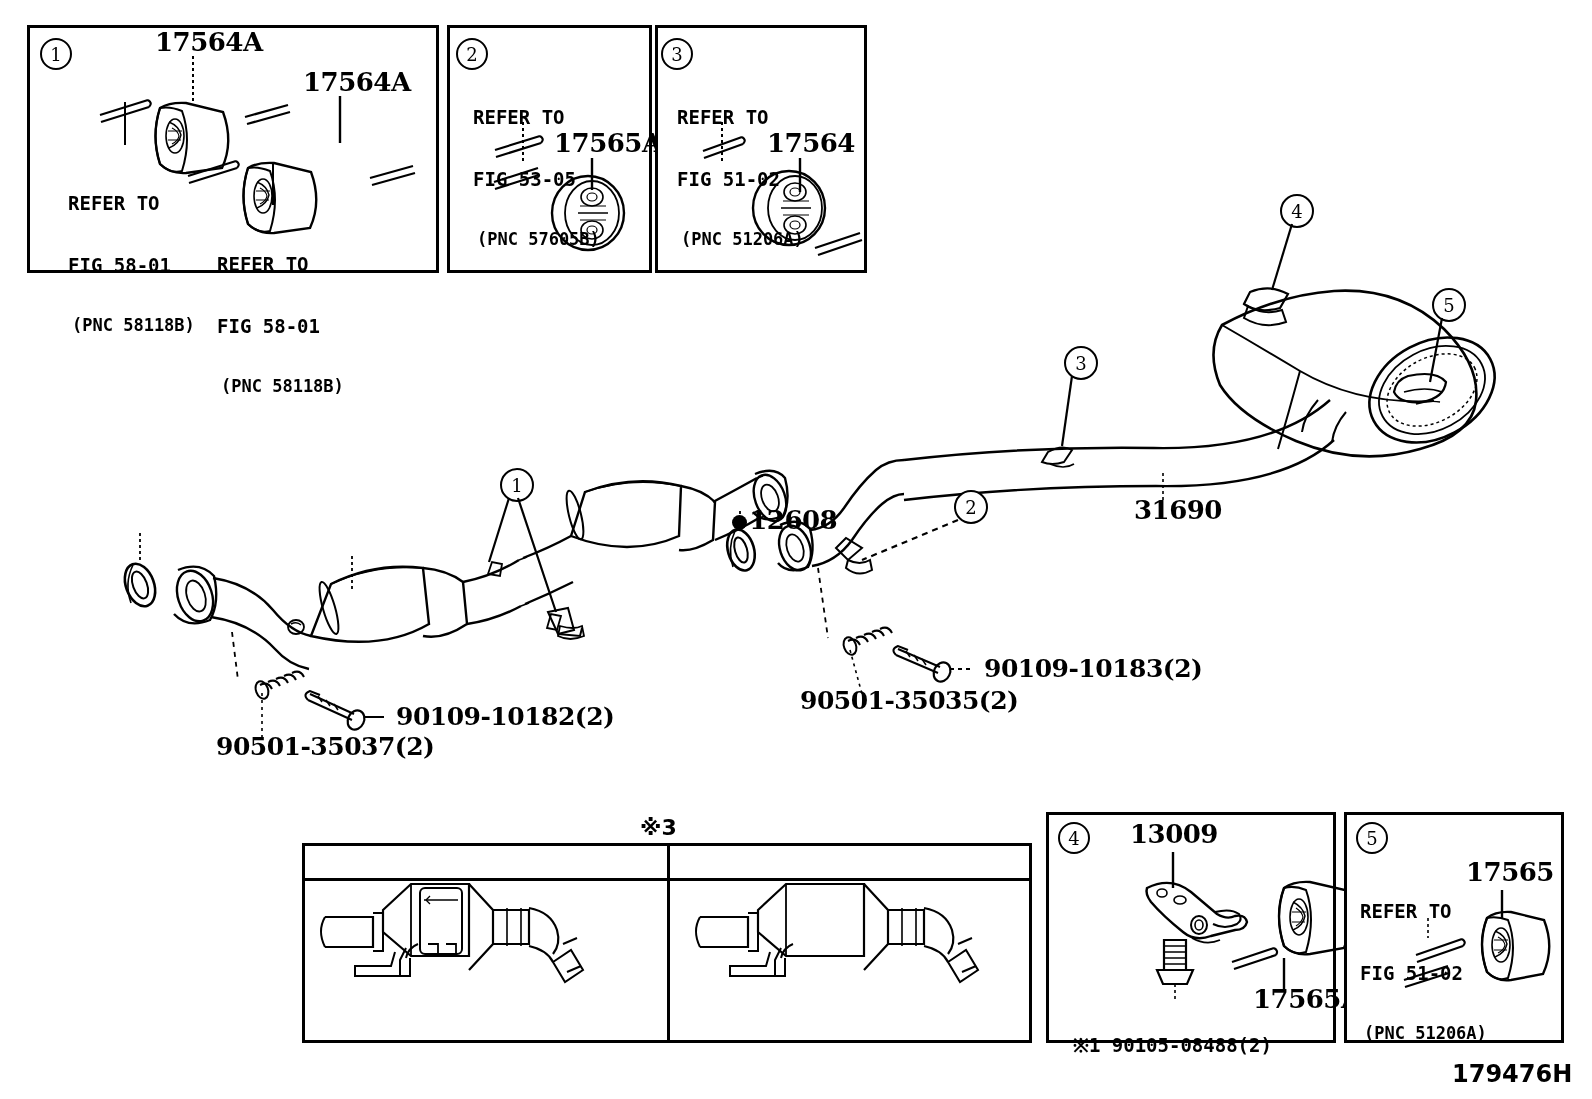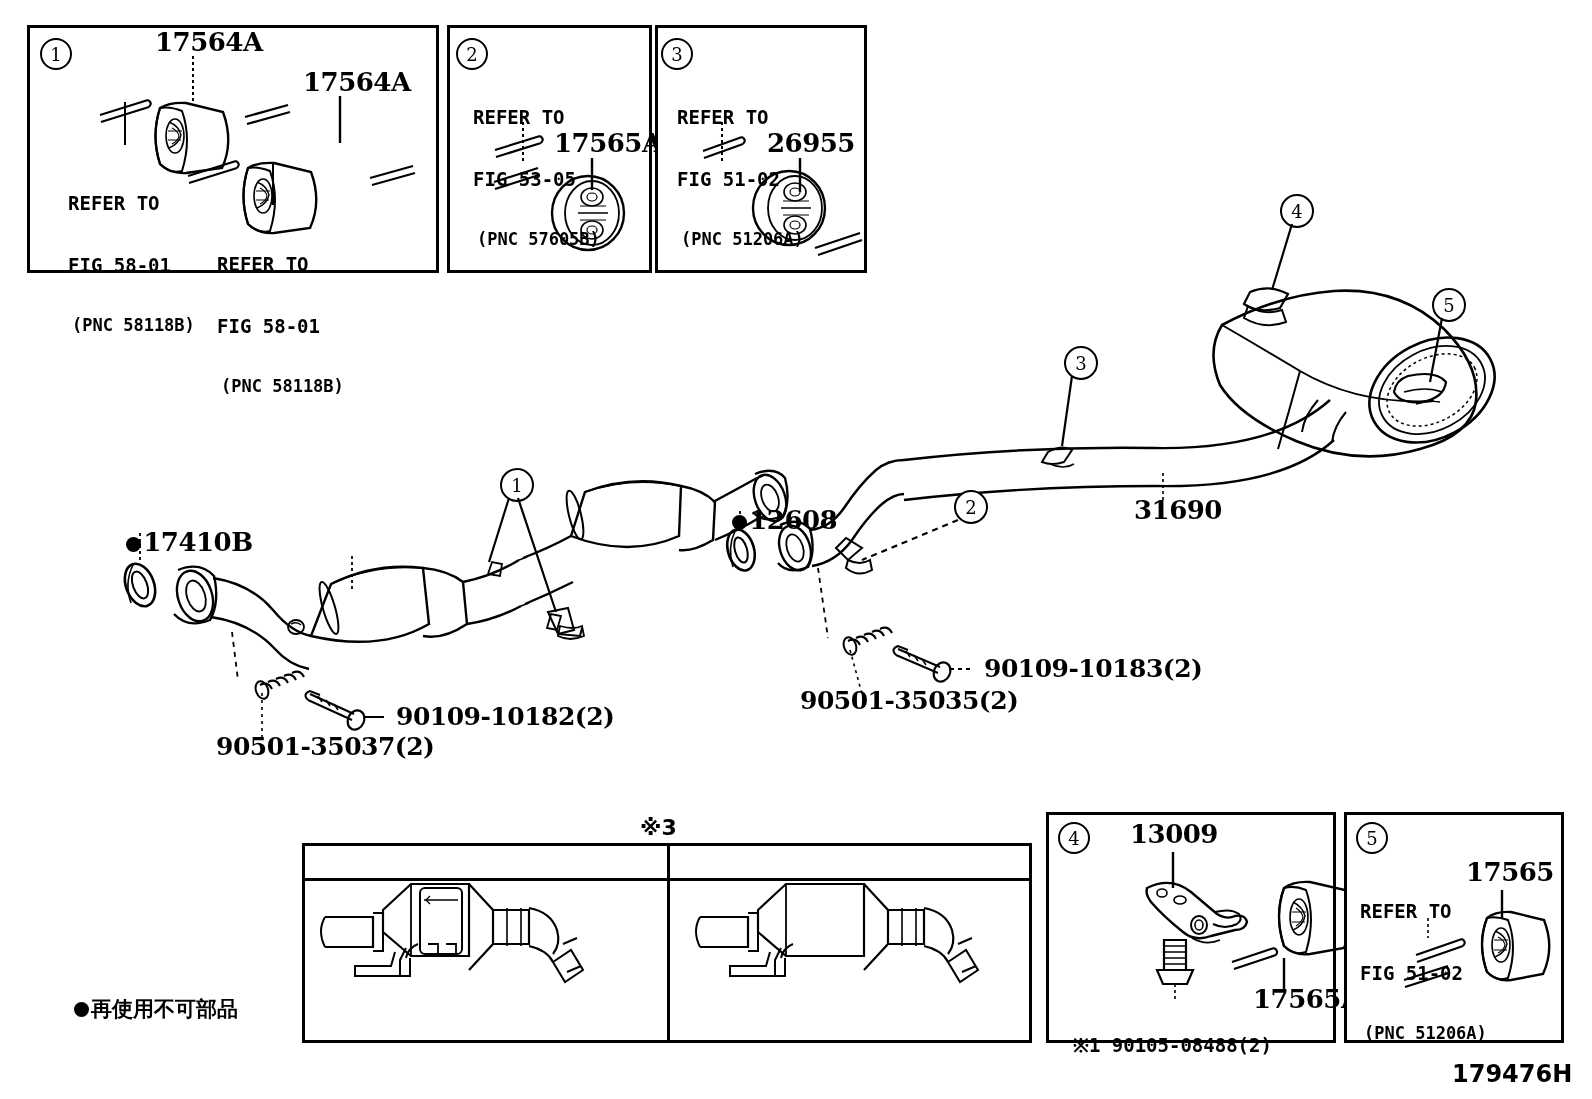--- a/index.html
+++ b/index.html
@@ -117,21 +117,21 @@
 
   <div class="panel" style="left:655px;top:25px;width:212px;height:248px;"></div>
   <div class="circ" style="left:661px;top:38px;width:28px;height:28px;font-size:18px;">
     <span>3</span>
   </div>
   <div class="lbl mono-b" style="left:677px;top:66px;font-size:19px;">
     <div>REFER TO</div>
     <div>FIG 51-02</div>
     <div style="font-size:17px;padding-left:4px;">(PNC 51206A)</div>
   </div>
-  <div class="lbl num" style="left:767px;top:129px;font-size:26px;">26955</div>
+  <div class="lbl num" style="left:767px;top:129px;font-size:26px;">17564</div>
 
   <svg width="1592" height="1099">
     <g stroke="#000" fill="none" stroke-width="2">
       <path d="M722,122 L722,163" stroke-dasharray="3,3"></path>
       <path d="M800,158 L800,192" stroke-width="2.4"></path>
       <path d="M703,151 L742,137 M704,158 L743,144" stroke-width="2.2"></path>
       <path d="M742,137 q5,3 1,7" stroke-width="2.2"></path>
 
       <ellipse cx="789" cy="208" rx="36" ry="37" stroke-width="2.4"></ellipse>
       <ellipse cx="795" cy="208" rx="27" ry="32" stroke-width="1.8"></ellipse>
@@ -272,23 +272,20 @@
     <g stroke="#000" fill="none" stroke-width="2.2">
       <path d="M509,498 L489,562"></path>
       <path d="M518,498 L556,612"></path>
       <path d="M958,520 L862,560" stroke-dasharray="6,5"></path>
       <path d="M1072,376 L1062,446"></path>
       <path d="M1292,224 L1272,290"></path>
       <path d="M1442,318 L1430,382"></path>
     </g>
   </svg>
 
-  <div class="lbl num" style="left:92px;top:500px;font-size:26px;">
-    <span class="dot"></span><span>17410B</span>
-  </div>
   <svg width="1592" height="1099">
     <path d="M140,533 L140,560" stroke="#000" stroke-width="1.8" stroke-dasharray="3,3" fill="none"></path>
   </svg>
 
   <svg width="1592" height="1099">
     <path d="M352,556 L352,592" stroke="#000" stroke-width="1.8" stroke-dasharray="3,3" fill="none"></path>
   </svg>
 
   <div class="lbl num" style="left:698px;top:478px;font-size:26px;">
     <span class="dot"></span><span>12608</span>
@@ -347,23 +344,20 @@
       <path d="M924,946 q18,4 24,16" stroke-width="2.2"></path>
       <path d="M948,962 l18,-12 l12,20 l-18,12 z" stroke-width="2"></path>
       <path d="M958,944 l14,-6 M962,972 l14,-6" stroke-width="2"></path>
       <path d="M770,952 l-4,14 h-36 v10 h44" stroke-width="2"></path>
       <path d="M781,948 l-6,12 v16 h10 v-18" stroke-width="2"></path>
       <path d="M793,944 q-10,4 -12,14" stroke-width="2"></path>
     </g>
   </svg>
 
   <div class="lbl" style="left:30px;top:930px;font-size:21px;">
-    <div style="font-family:'DejaVu Sans','Liberation Sans',sans-serif;font-weight:bold;margin-bottom:3px;">
-      <span class="dot"></span><span>再使用不可部品</span>
-    </div>
     <div style="font-family:'DejaVu Sans','Liberation Sans',sans-serif;font-weight:bold;margin-bottom:4px;">
       
     </div>
     
     
   </div>
 
   <div class="panel" style="left:1046px;top:812px;width:290px;height:231px;"></div>
   <div class="circ" style="left:1058px;top:822px;width:28px;height:28px;font-size:18px;">
     <span>4</span>

